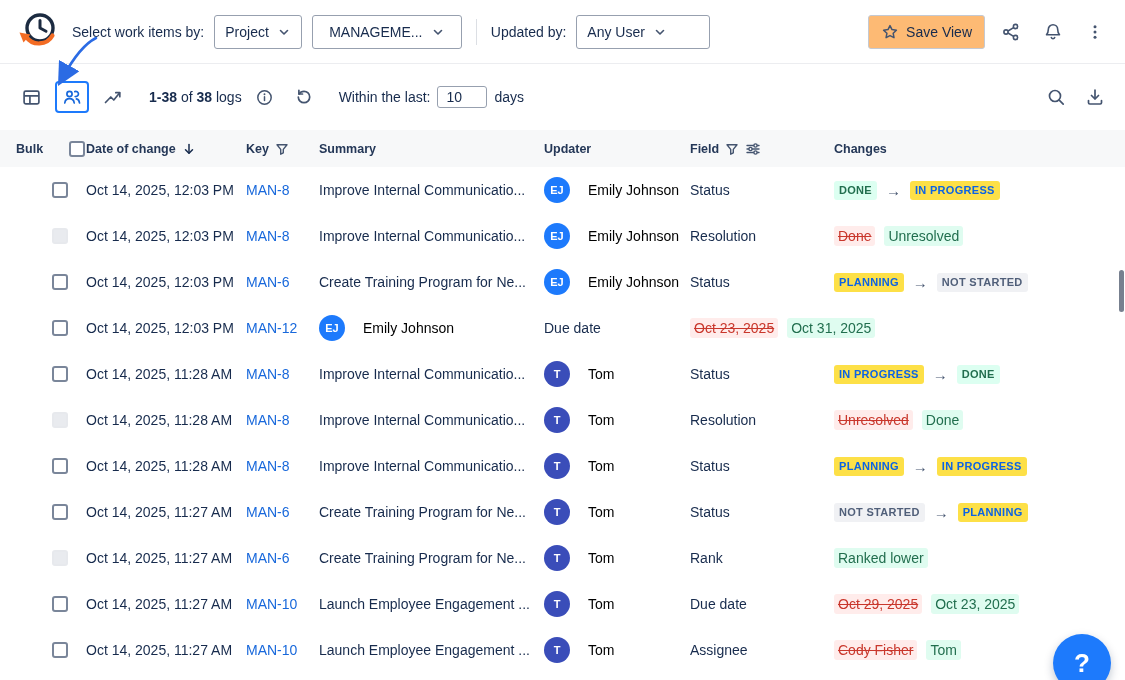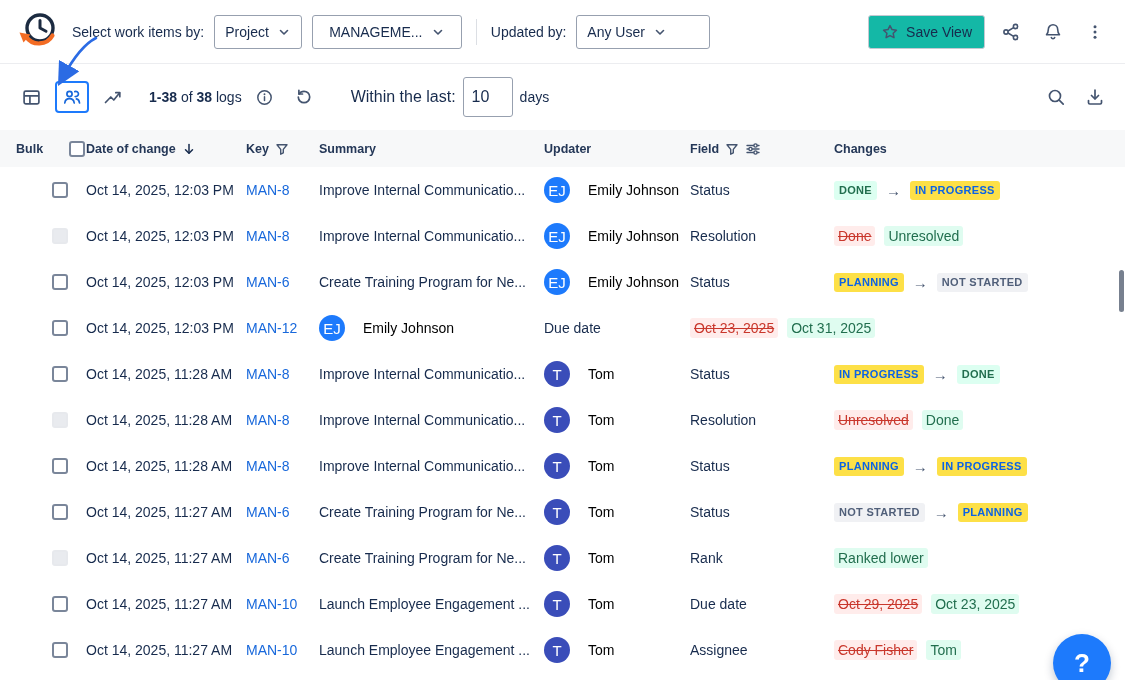--- a/index.html
+++ b/index.html
@@ -11,50 +11,50 @@
   .topbar{display:flex;align-items:center;height:64px;padding:0 14px;border-bottom:1px solid #ECEDF0;gap:10px}
   .logo{flex:none;display:flex;align-items:center;justify-content:center;width:48px;height:48px}
   .tb-label{font-size:14px;color:#172B4D;white-space:nowrap}
   .dropdown{display:flex;align-items:center;gap:8px;height:34px;padding:0 10px;border:1px solid #97A0AF;border-radius:3px;background:#fff;font-size:14px;color:#172B4D;cursor:pointer;font-family:inherit}
   .dropdown.wide{width:150px;justify-content:center}
   .dropdown.user{width:134px;}
   .dropdown .chev{display:inline-flex;color:#44546F}
   .trunc{white-space:nowrap;overflow:hidden;text-overflow:ellipsis}
   .vdiv{width:1px;height:26px;background:#DCDFE4;margin:0 4px}
   .flex-spacer{flex:1}
-  .btn-outline{display:flex;align-items:center;gap:7px;height:34px;padding:0 12px;border:1px solid #C4C9D2;border-radius:3px;background:#14b8a6;font-size:14px;color:#172B4D;cursor:pointer;font-family:inherit;white-space:nowrap}
+  .btn-outline{display:flex;align-items:center;gap:7px;height:34px;padding:0 12px;border:1px solid #C4C9D2;border-radius:3px;background:#fdba74;font-size:14px;color:#172B4D;cursor:pointer;font-family:inherit;white-space:nowrap}
   .iconbtn{display:inline-flex;align-items:center;justify-content:center;width:32px;height:32px;border:none;background:transparent;color:#44546F;cursor:pointer;padding:0}
 
   
   .toolbar{display:flex;align-items:center;height:66px;padding:0 14px;gap:7px}
   .viewbtn{display:inline-flex;align-items:center;justify-content:center;width:34px;height:32px;border:2px solid transparent;border-radius:4px;background:transparent;color:#44546F;cursor:pointer;padding:0}
   .viewbtn.active{border-color:#1D7AFC;color:#1868DB;background:#fff}
   .count{font-size:14px;margin-left:12px;white-space:nowrap;color:#172B4D}
   .count b{font-weight:700}
-  .within-label{font-size:16px;margin-left:24px;white-space:nowrap}
-  .within-input{width:50px;height:40px;border:1px solid #97A0AF;border-radius:3px;font-size:16px;padding:0 8px;color:#172B4D;font-family:inherit}
+  .within-label{font-size:14px;margin-left:12px;white-space:nowrap}
+  .within-input{width:50px;height:22px;border:1px solid #97A0AF;border-radius:3px;font-size:14px;padding:0 8px;color:#172B4D;font-family:inherit}
   .unit{font-size:14px}
 
   
   .annot-arrow{position:absolute;left:46px;top:36px;pointer-events:none;z-index:6}
 
   
   .grid{display:grid;grid-template-columns:70px 160px 73px 225px 146px 144px 1fr;align-items:center;padding:0 16px}
   .thead{height:37px;background:#F7F8F9;font-size:12.5px;font-weight:700;color:#253858}
   .cell{display:flex;align-items:center;gap:6px;min-width:0}
   .bulk-head{gap:26px}
   .hicon{color:#44546F;display:inline-flex;cursor:pointer;background:none;border:none;padding:0}
   .sorticon{color:#172B4D}
   .trow{height:46px;font-size:14px}
   .bulk-cell{padding-left:36px}
   .cb{width:16px;height:16px;border:2px solid #7A869A;border-radius:3px;background:#fff;display:inline-block;cursor:pointer;flex:none}
   .cb.disabled{border-color:#E7E9ED;background:#E9EBEF;cursor:default}
   .keylink{color:#1868DB;cursor:pointer;text-decoration:none}
   .summary-cell{white-space:nowrap;overflow:hidden;color:#172B4D}
-  .avatar{width:26px;height:26px;border-radius:50%;color:#fff;font-size:15px;font-weight:400;display:inline-flex;align-items:center;justify-content:center;flex:none}
+  .avatar{width:26px;height:26px;border-radius:50%;color:#fff;font-size:11px;font-weight:700;display:inline-flex;align-items:center;justify-content:center;flex:none}
   .namelink{color:#000000;cursor:pointer;text-decoration:none;margin-left:12px;white-space:nowrap}
   .changes-cell{gap:9px}
   .badge{font-size:11px;font-weight:700;line-height:1;padding:4px 5px;border-radius:3px;white-space:nowrap;letter-spacing:.3px}
   .badge-green{background:#DCFFF1;color:#216E4E}
   .badge-blue{background:#fde047;color:#0C63E4}
   .badge-gray{background:#F0F1F4;color:#505F79}
   .chg-arrow{color:#44546F;font-size:15px;line-height:1}
   .chg-old{color:#C9372C;background:#FFECEB;text-decoration:line-through;padding:2px 4px;border-radius:3px;white-space:nowrap}
   .chg-new{color:#216E4E;background:#DFFCF0;padding:2px 4px;border-radius:3px;white-space:nowrap}
 

